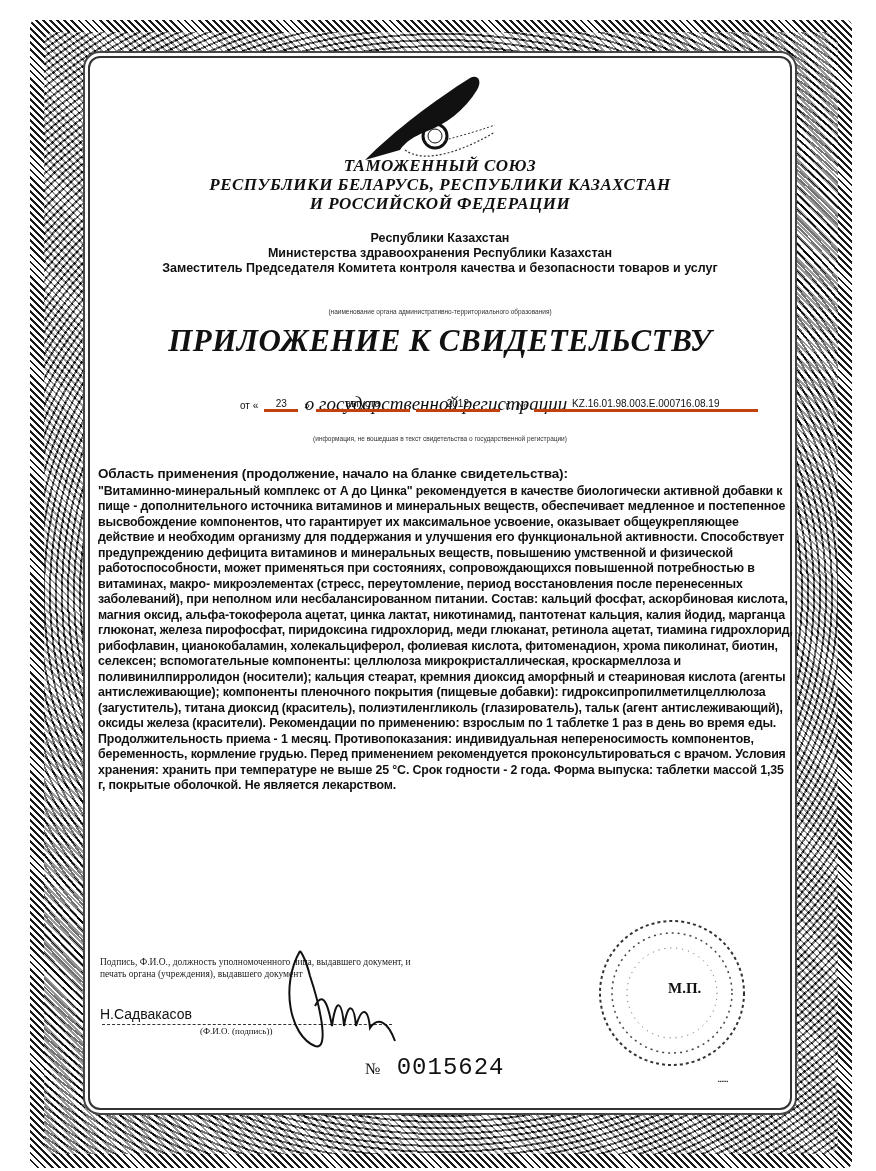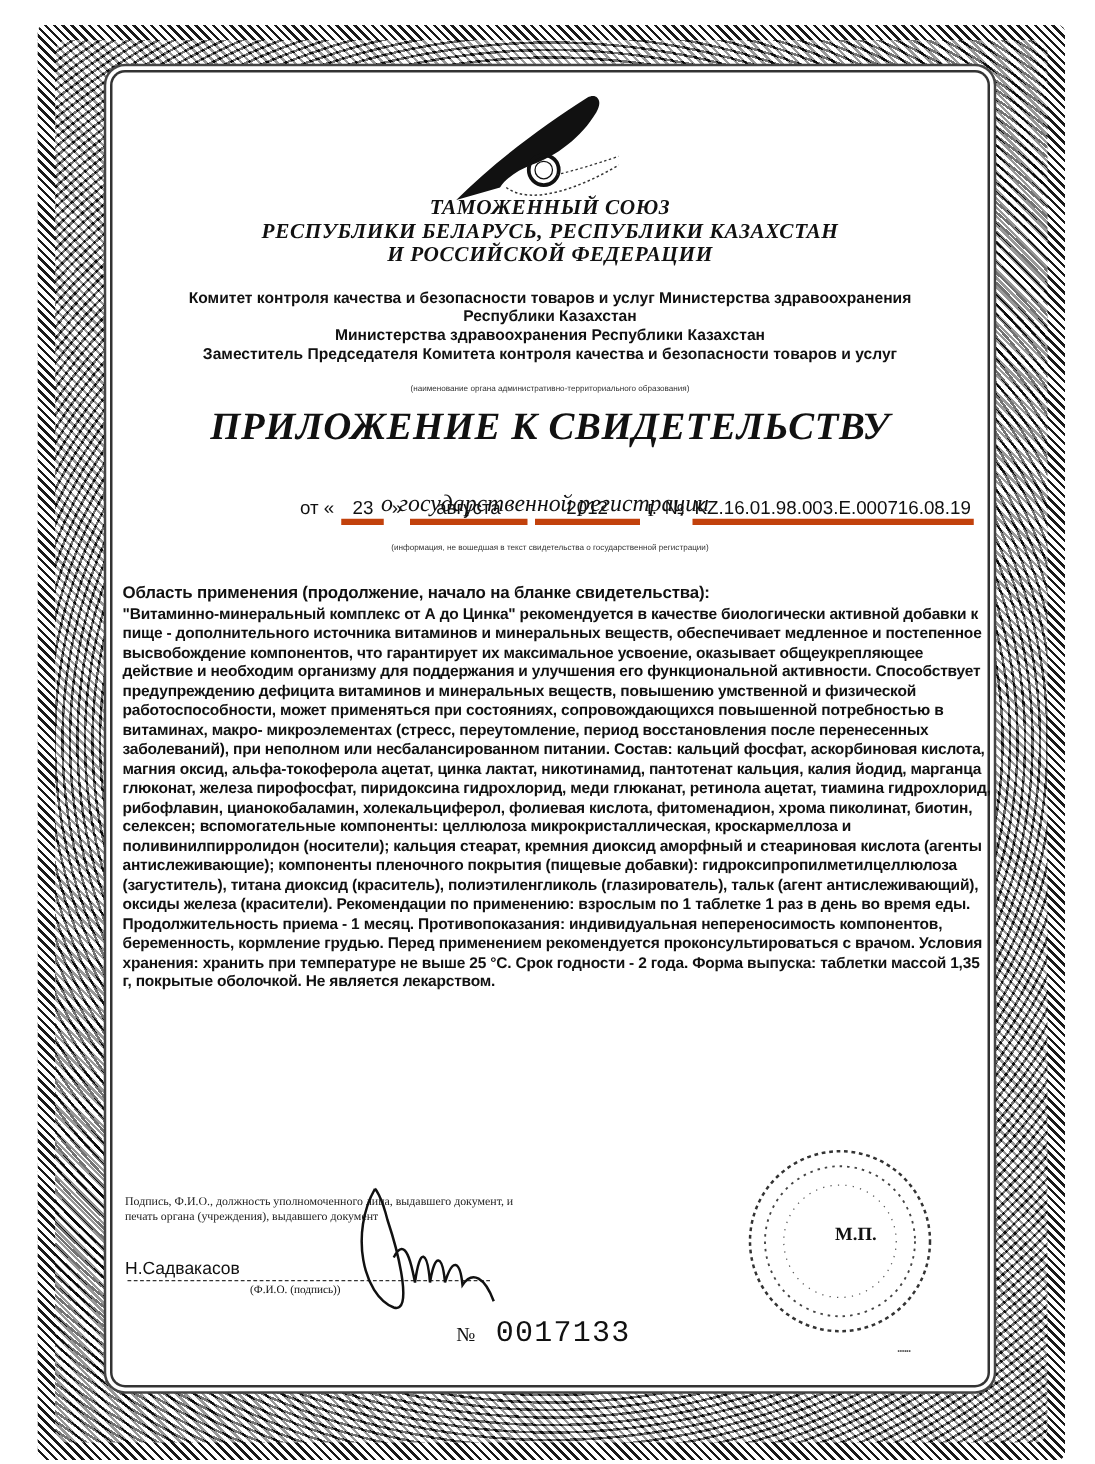--- a/index.html
+++ b/index.html
@@ -16,22 +16,22 @@
     box-shadow: 0 0 0 2px #333, 0 0 0 5px #fff, 0 0 0 7px #444; }
   .content { position:absolute; left:90px; top:58px; width:700px; height:1050px; }
   .emblem { position:absolute; left:255px; top:12px; width:170px; height:95px; }
   .center { text-align:center; }
   .union { position:absolute; left:0; top:98px; width:700px; font-family:"Liberation Serif", serif; font-style:italic; font-weight:bold; font-size:17px; line-height:19px; letter-spacing:0.5px; }
   .committee { position:absolute; left:0; top:173px; width:700px; font-size:12.5px; line-height:15px; font-weight:bold; }
   .tiny { font-size:6.5px; color:#333; }
   .caption1 { position:absolute; left:0; top:250px; width:700px; }
   .title { position:absolute; left:0; top:265px; width:700px; font-family:"Liberation Serif", serif; font-style:italic; font-weight:bold; font-size:31px; letter-spacing:0.5px; }
   .subtitle { position:absolute; left:12px; top:300px; width:668px; font-family:"Liberation Serif", serif; font-style:italic; font-size:19px;margin-top:35px; }
-  .regline { position:absolute; left:150px; top:340px; width:560px; font-size:15px; display:flex; align-items:flex-start; gap:6px; white-space:nowrap; }
-  .u { display:inline-block; border-bottom:5px solid #c2410c; text-align:center; padding:0 2px; }
+  .regline { position:absolute; left:150px; top:340px; width:560px; font-size:10px; display:flex; align-items:center; gap:6px; white-space:nowrap; }
+  .u { display:inline-block; border-bottom:3px solid #c2410c; text-align:center; padding:0 2px; }
   .caption2 { position:absolute; left:0; top:377px; width:700px; }
   .body { position:absolute; left:8px; top:408px; width:696px; font-size:12.4px; line-height:15.5px; font-weight:bold; text-align:left; letter-spacing:-0.15px; }
   .body h3 { margin:0 0 2px 0; font-size:13.5px; }
   .body p { margin:0; }
   .sig-caption { position:absolute; left:10px; top:898px; width:330px; font-family:"Liberation Serif", serif; font-size:9.5px; line-height:12px; color:#222; }
   .signer { position:absolute; left:10px; top:948px; font-size:14px; font-weight:normal; }
   .sig-line { position:absolute; left:12px; top:966px; width:290px; border-top:1px dashed #333; }
   .sig-fio { position:absolute; left:110px; top:968px; font-family:"Liberation Serif", serif; font-size:9px; }
   .signature { position:absolute; left:180px; top:888px; width:140px; height:110px; }
   .serial { position:absolute; left:275px; top:996px; font-family:"Liberation Mono", monospace; font-size:24px; letter-spacing:1px; }
@@ -56,21 +56,20 @@
     <path d="M100 70 C115 66 130 62 150 55" fill="none" stroke="#333" stroke-width="1" stroke-dasharray="2 2"></path>
   </svg>
 
   <div class="union center">
     <div>ТАМОЖЕННЫЙ СОЮЗ</div>
     <div>РЕСПУБЛИКИ БЕЛАРУСЬ, РЕСПУБЛИКИ КАЗАХСТАН</div>
     <div>И РОССИЙСКОЙ ФЕДЕРАЦИИ</div>
   </div>
 
   <div class="committee center">
-    <div>Комитет контроля качества и безопасности товаров и услуг Министерства здравоохранения</div>
     <div>Республики Казахстан</div>
     <div>Министерства здравоохранения Республики Казахстан</div>
     <div>Заместитель Председателя Комитета контроля качества и безопасности товаров и услуг</div>
   </div>
 
   <div class="caption1 center tiny">(наименование органа административно-территориального образования)</div>
 
   <div class="title center">ПРИЛОЖЕНИЕ К СВИДЕТЕЛЬСТВУ</div>
   <div class="subtitle center">о государственной регистрации</div>
 
@@ -96,21 +95,21 @@
   <div class="signer">Н.Садвакасов</div>
   <div class="sig-line"></div>
   <div class="sig-fio">(Ф.И.О. (подпись))</div>
 
   <svg class="signature" viewBox="0 0 140 110">
     <path d="M30 5 C10 40 20 90 45 100 C60 105 50 60 40 30 C35 10 30 5 30 5 M45 60 C55 40 60 70 62 80 C66 50 72 55 74 80 C78 55 84 58 86 80 C92 60 98 62 100 82 C108 70 118 76 125 95" fill="none" stroke="#111" stroke-width="2"></path>
   </svg>
 
   <div class="serial">
     <span class="no">№</span>
-    <span>0017133</span>
+    <span>0015624</span>
   </div>
 
   <svg class="stamp" viewBox="0 0 165 155">
     <circle cx="82" cy="77" r="72" fill="none" stroke="#333" stroke-width="2" stroke-dasharray="3 3"></circle>
     <circle cx="82" cy="77" r="60" fill="none" stroke="#444" stroke-width="1.5" stroke-dasharray="2 4"></circle>
     <circle cx="82" cy="77" r="45" fill="none" stroke="#555" stroke-width="1" stroke-dasharray="1 5"></circle>
   </svg>
   <div style="position:absolute; left:578px; top:922px; font-family:'Liberation Serif', serif; font-weight:bold; font-size:15px;">М.П.</div>
 
   <div class="printer">▪▪▪▪▪▪</div>

